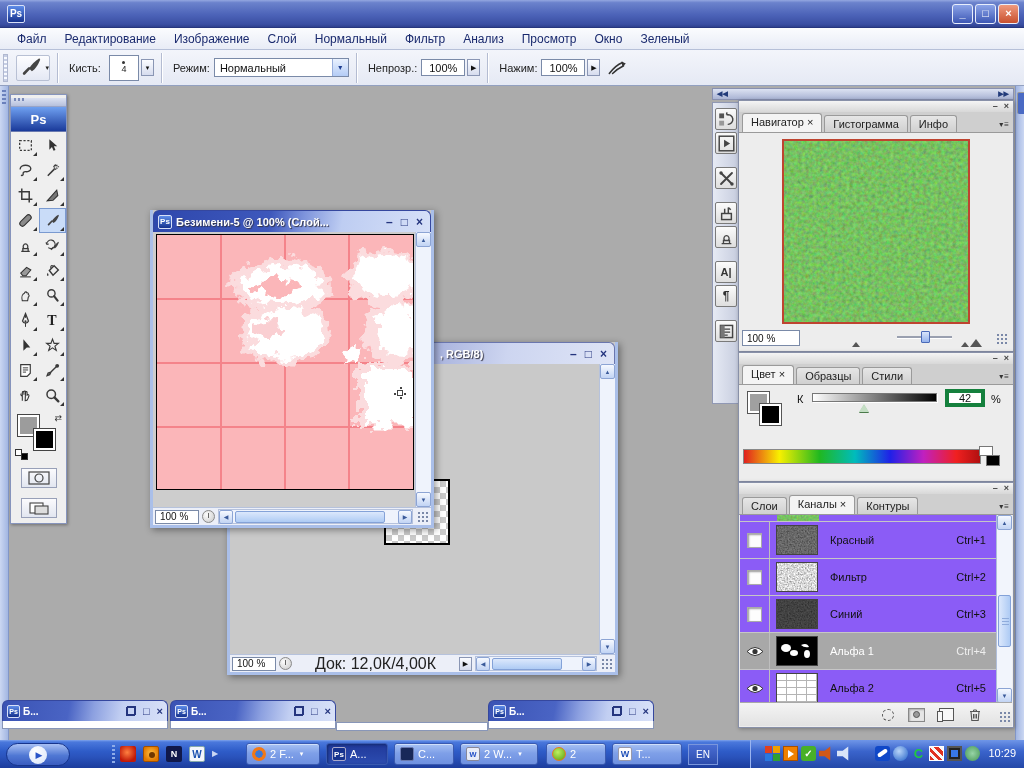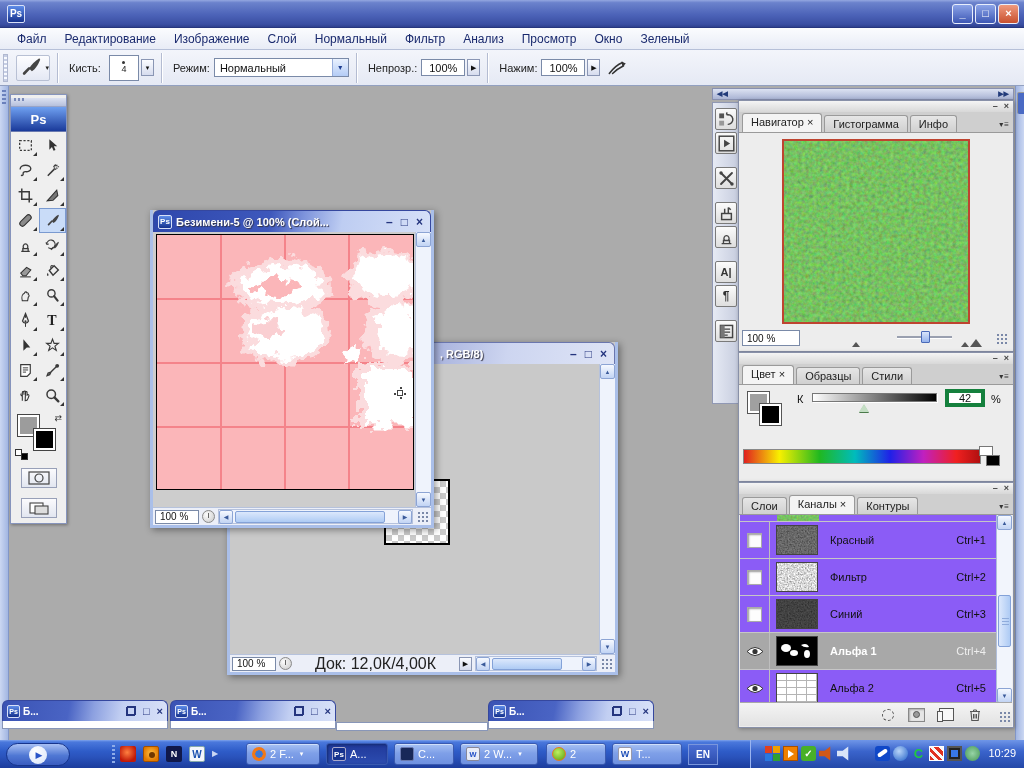--- a/index.html
+++ b/index.html
@@ -147,21 +147,21 @@
 #ch-list{position:absolute;left:1px;right:1px;top:32px;height:188px;background:#8b5cf6;overflow:hidden}
 .ch-row{position:relative;height:37px;display:flex;align-items:center;border-bottom:1px solid #C6C6C6}
 .ch-row.partial{height:7px}
 .ch-eye-cell{width:30px;align-self:stretch;border-right:1px solid #BEBEBE;display:flex;align-items:center;justify-content:center;flex:0 0 auto}
 .well{width:15px;height:15px;background:#FDFDFD;box-shadow:inset 1px 1px 2px #999,inset -1px -1px 1px #fff;border:1px solid #AAA}
 .ch-thumb{width:42px;height:30px;border:1px solid #444;margin-left:6px;overflow:hidden;flex:0 0 auto;background:#888}
 .ch-thumb svg{width:42px;height:30px}
 .ch-name{margin-left:12px;font-size:11px;color:#111}
 .ch-key{position:absolute;right:26px;font-size:11px;color:#111}
 .ch-row.sel{background:#A8A8A8}
-.ch-row.sel .ch-name{color:#fff;font-weight:bold}
+.ch-row.sel .ch-name{color:#fff;font-weight:normal}
 .ch-row.sel .ch-key{color:#EEE}
 #ch-sliver{margin-left:37px;width:42px;height:6px;overflow:hidden}
 #ch-scroll{position:absolute;right:0;top:0;width:16px;height:188px;background:#F2F5FC;border-left:1px solid #B0BEDA}
 #ch-scroll .sb-btn{position:absolute;left:0;width:15px;height:15px}
 #ch-scroll .up{top:0}
 #ch-scroll .dn{bottom:0}
 #ch-scroll .vthumb{position:absolute;left:1px;top:80px;width:13px;height:52px;background:linear-gradient(to right,#DCE8FC,#AECBF4);border:1px solid #84A2D8;border-radius:2px}
 #ch-scroll .vthumb::after{content:"";position:absolute;left:3px;top:22px;width:7px;height:8px;background:repeating-linear-gradient(#8FACDC 0 1px,transparent 1px 3px)}
 #ch-foot{position:absolute;left:1px;right:1px;bottom:1px;height:24px;background:linear-gradient(#F4F4F4,#E2E2E2);border-top:1px solid #A8A8A8;display:flex;align-items:center;justify-content:flex-end;gap:14px;padding-right:30px}
 .dash-circle{width:12px;height:12px;border:1px dashed #555;border-radius:50%}
@@ -199,21 +199,21 @@
 #t-c .ticon{background:#182858;border:1px solid #6A7AB0}
 #t-w2 .ticon{background:#E8ECF8;border:1px solid #889;color:#2A55C8;font-size:9px;font-weight:bold;display:flex;align-items:center;justify-content:center}
 #t-icq .ticon{border-radius:50%;background:radial-gradient(circle at 40% 35%,#BFF060,#58A010);border:1px solid #E87820}
 #t-word .ticon{background:#FCFCFE;border:1px solid #99A;color:#2050B8;font-size:9px;font-weight:bold;display:flex;align-items:center;justify-content:center}
 #t-ff{left:246px;width:74px}
 #t-ps{left:326px;width:62px}
 #t-c{left:394px;width:60px}
 #t-w2{left:460px;width:78px}
 #t-icq{left:546px;width:60px}
 #t-word{left:612px;width:70px}
-#lang-en{position:absolute;left:688px;top:4px;width:30px;height:21px;background:linear-gradient(#4A6ED4,#2C4CAC);border:1px solid #7A96DC;color:#fff;font-size:10px;font-weight:bold;display:flex;align-items:center;justify-content:center}
+#lang-en{position:absolute;left:688px;top:4px;width:30px;height:21px;background:linear-gradient(#4A6ED4,#2C4CAC);border:1px solid #7A96DC;color:#fff;font-size:10px;font-weight:normal;display:flex;align-items:center;justify-content:center}
 #tray{position:absolute;left:750px;top:0;width:274px;height:28px;background:linear-gradient(#6F96E8 0,#3A64CC 40%,#2448A8 100%);border-left:1px solid #9AB4F0}
 .ti{position:absolute;top:6px;width:15px;height:15px}
 #ti-grid{left:14px;display:grid;grid-template-columns:7px 7px;grid-template-rows:7px 7px;gap:1px}
 #ti-grid i{display:block}
 #ti-grid i:nth-child(1){background:#E04020}
 #ti-grid i:nth-child(2){background:#F0A000}
 #ti-grid i:nth-child(3){background:#2878E0}
 #ti-grid i:nth-child(4){background:#30A030}
 #ti-play{left:32px;background:#F08000;border:1px solid #A85000;display:flex;align-items:center;justify-content:center}
 #ti-play::after{content:"";width:0;height:0;border-left:6px solid #fff;border-top:4px solid transparent;border-bottom:4px solid transparent}

